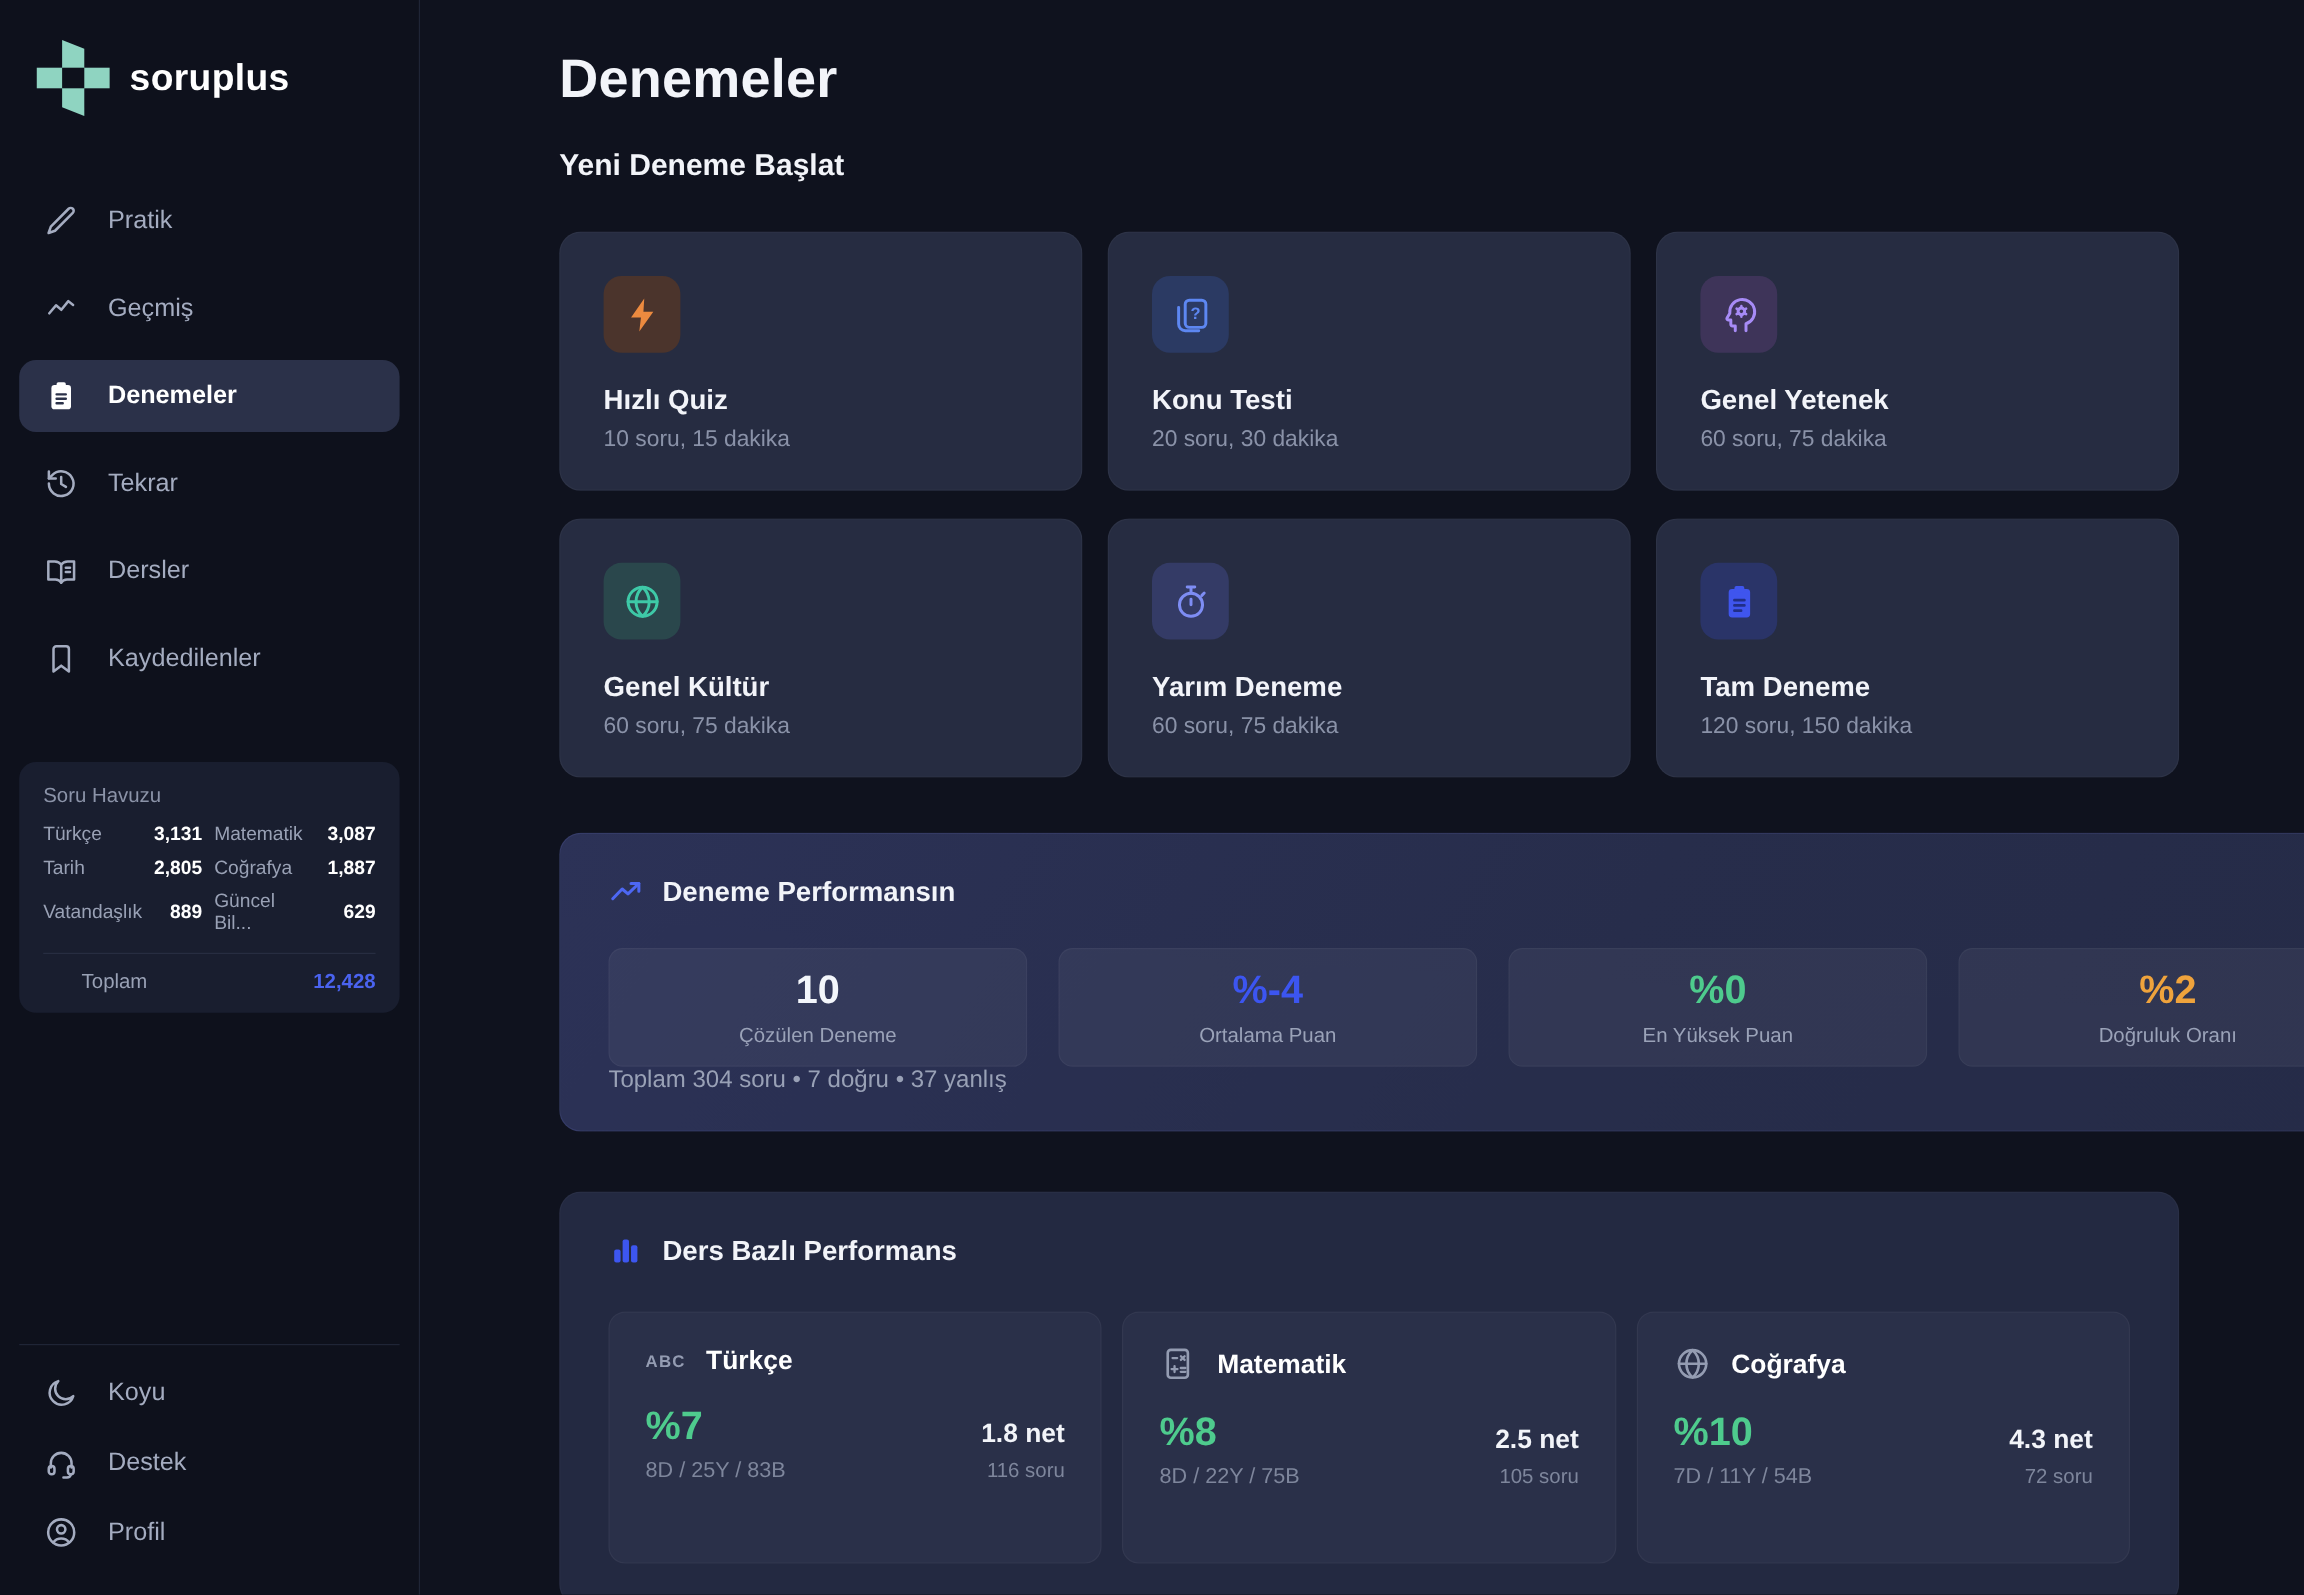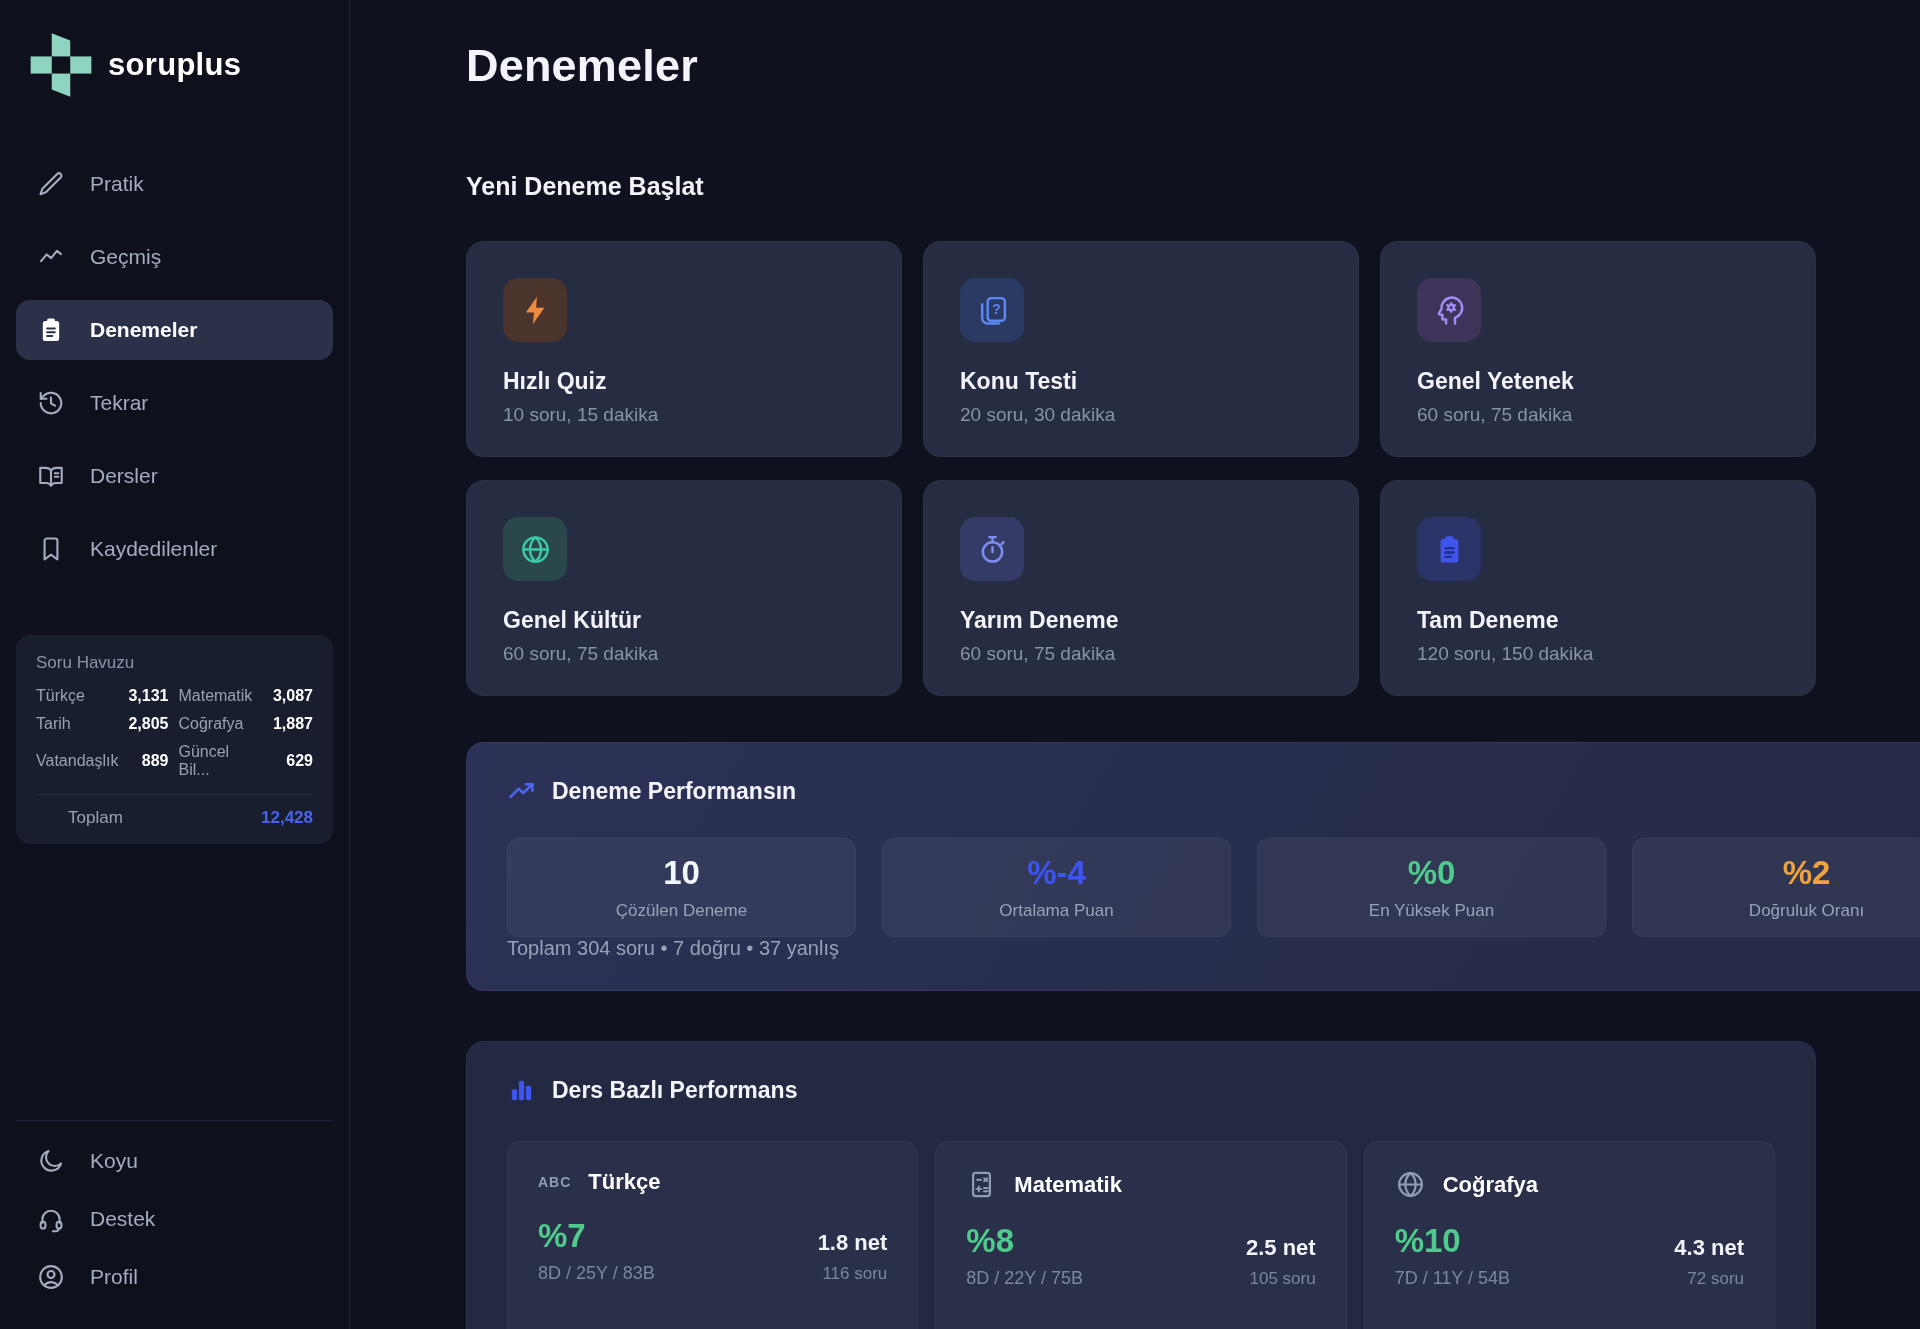--- a/index.html
+++ b/index.html
@@ -49,21 +49,21 @@
   .pool-total-value { font-weight:800; }
 
   .sidebar-spacer { flex:1; }
   .sidebar-footer { border-top:1px solid #1f2536; padding-top:12px; display:flex; flex-direction:column; gap:2px; }
   .sidebar-footer .nav-item { padding:14px 21px; }
 
   
   .main { flex:1; padding:40px 0 0 116px; overflow:hidden; }
   .page-title { font-size:45px; font-weight:800; letter-spacing:.2px; }
   .page-subtitle { margin-top:20px; font-size:22px; color:#98a1b6; }
-  .section-title { margin-top:80px; font-size:25px; font-weight:700; }
+  .section-title { margin-top:32px; font-size:25px; font-weight:700; }
 
   .start-grid { margin-top:40px; display:grid; grid-template-columns:repeat(3,436px); gap:23px 21px; }
   .start-card {
     height:216px; background:#262c41;
     border:1px solid rgba(255,255,255,.035);
     border-radius:18px; padding:36px 36px 0; cursor:pointer;
   }
   .tile { width:64px; height:64px; border-radius:15px; display:flex; align-items:center; justify-content:center; }
   .tile svg { width:33px; height:33px; stroke:currentColor; fill:none; stroke-width:1.8; stroke-linecap:round; stroke-linejoin:round; }
   .start-title { margin-top:26px; font-size:23px; font-weight:700; }

